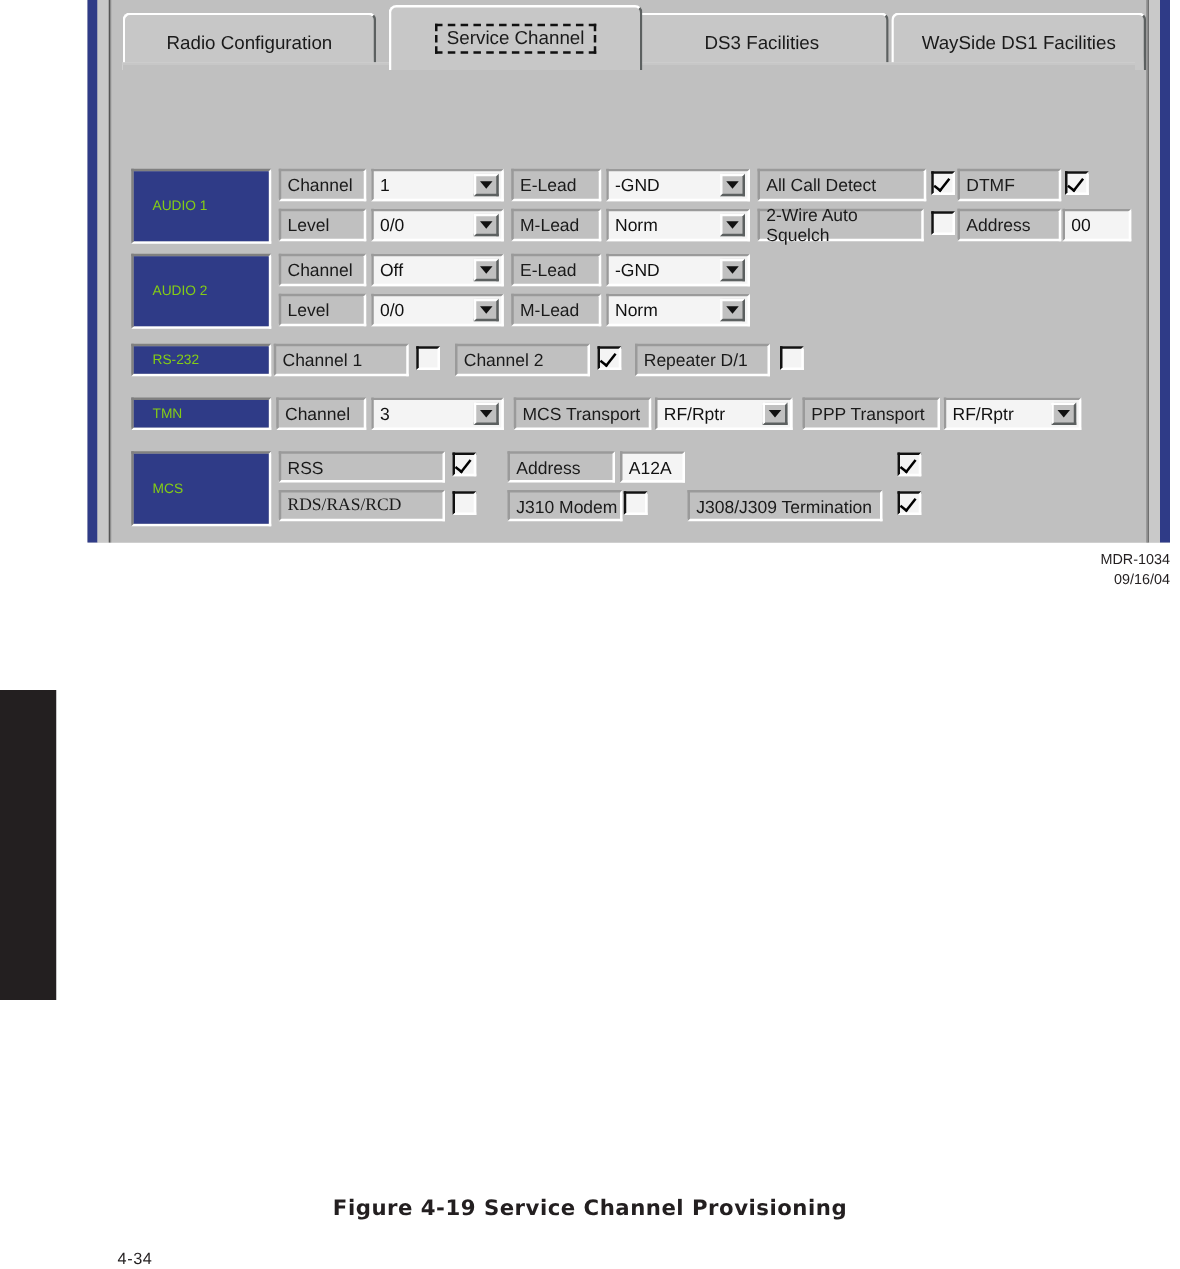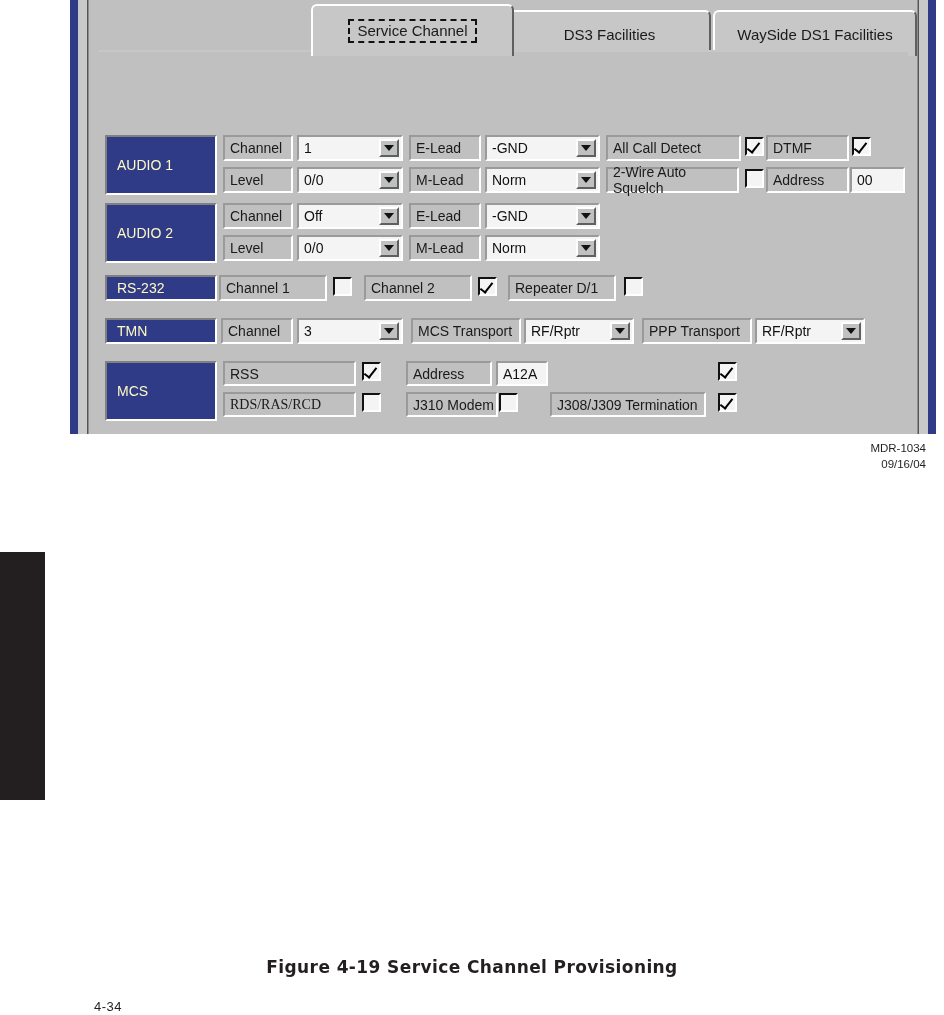--- a/index.html
+++ b/index.html
@@ -36,21 +36,21 @@
   #page-number {
     position: absolute;
     left: 94px; top: 999px;
     font-family: "Liberation Sans", sans-serif;
     font-size: 13px;
     letter-spacing: 0.5px;
     color: #231f20;
   }
   #figure-credit {
     position: absolute;
-    right: 18px; top: 440px;
+    right: 8px; top: 440px;
     text-align: right;
     font-family: "Liberation Sans", sans-serif;
     font-size: 11.5px;
     line-height: 16px;
     color: #231f20;
   }
 
   
   #app-window {
     position: absolute;
@@ -153,25 +153,25 @@
   .sunken {                    
     border-top: 2px solid #808080;
     border-left: 2px solid #808080;
     border-right: 2px solid #ffffff;
     border-bottom: 2px solid #ffffff;
     box-sizing: border-box;
     background: #c0c0c0;
   }
   .title-box {                 
     background: #2f3b87;
-    color: #fef9c3;
-    font-size: 14px;
-    display: flex;
-    align-items: center;
-    padding-left: 10px;
+    color: #84cc16;
+    font-size: 11px;
+    display: flex;
+    align-items: center;
+    padding-left: 15px;
     box-sizing: border-box;
   }
   .lbl {                       
     background: #c0c0c0;
     color: #1a1a1a;
     font-size: 14px;
     display: flex;
     align-items: center;
     padding-left: 5px;
     box-sizing: border-box;
@@ -255,20 +255,23 @@
 <div id="app-window">
 
   <div class="frame-edge left"></div>
   <div class="frame-gutter left"></div>
   <div class="frame-edge right"></div>
   <div class="frame-gutter right"></div>
 
   <div id="client-area">
 
     <div id="tab-strip">
+      <div class="tab" style="left:0px; width:203px;">
+        <span class="tab-label">Radio Configuration</span>
+      </div>
       <div class="tab active" style="left:205px; width:203px;">
         <span class="tab-label">Service Channel</span>
       </div>
       <div class="tab" style="left:410px; width:203px;">
         <span class="tab-label">DS3 Facilities</span>
       </div>
       <div class="tab" style="left:615px; width:204px;">
         <span class="tab-label">WaySide DS1 Facilities</span>
       </div>
     </div>

